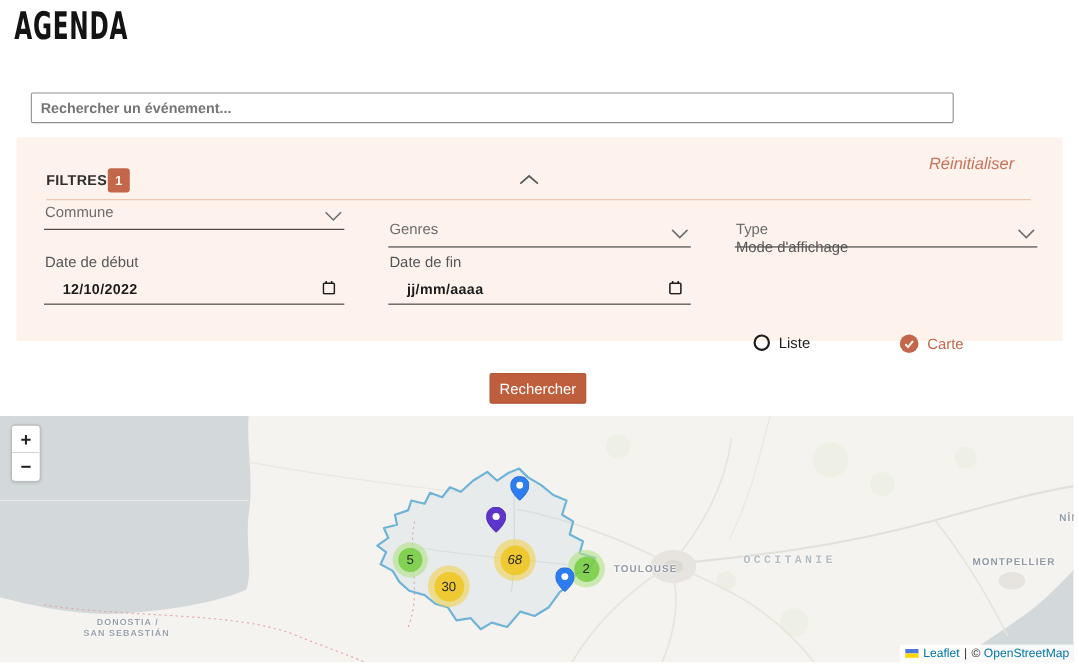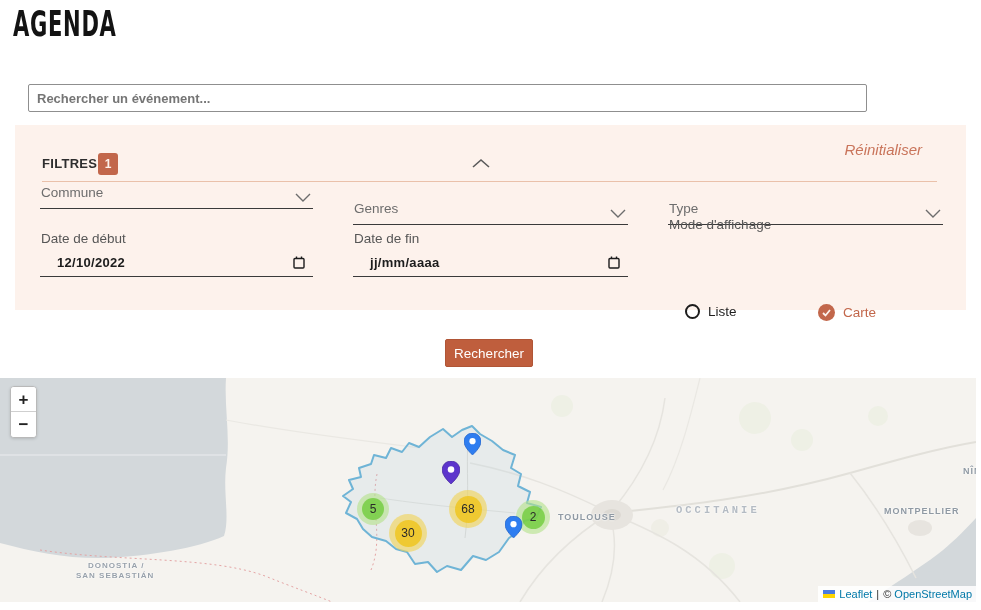--- a/index.html
+++ b/index.html
@@ -290,21 +290,21 @@
     <div class="map-label ml-donostia1">DONOSTIA /</div>
     <div class="map-label ml-donostia2">SAN SEBASTIÁN</div>
 
     <div class="cluster cl-green" style="left:357px;top:115px;width:32px;height:32px;">
       <div class="inner" style="width:22px;height:22px;">5</div>
     </div>
     <div class="cluster cl-yellow" style="left:389px;top:136px;width:38px;height:38px;">
       <div class="inner" style="width:27px;height:27px;">30</div>
     </div>
     <div class="cluster cl-yellow" style="left:449px;top:112px;width:38px;height:38px;">
-      <div class="inner" style="width:27px;height:27px;">68</div>
+      <div class="inner" style="width:27px;height:27px;font-style:italic;">68</div>
     </div>
     <div class="cluster cl-green" style="left:516px;top:122px;width:34px;height:34px;">
       <div class="inner" style="width:23px;height:23px;">2</div>
     </div>
 
     <div class="pin" style="left:464px;top:55px;">
       <svg width="17" height="22" viewBox="0 0 24 31">
         <path d="M12 0 C5.4 0 0 5.4 0 12 c0 8.5 12 19 12 19 s12-10.5 12-19 C24 5.4 18.6 0 12 0 z" fill="#2e7df0" stroke="#1f5fc4" stroke-width="1"></path>
         <circle cx="12" cy="11.5" r="4.4" fill="#fff"></circle>
       </svg>

